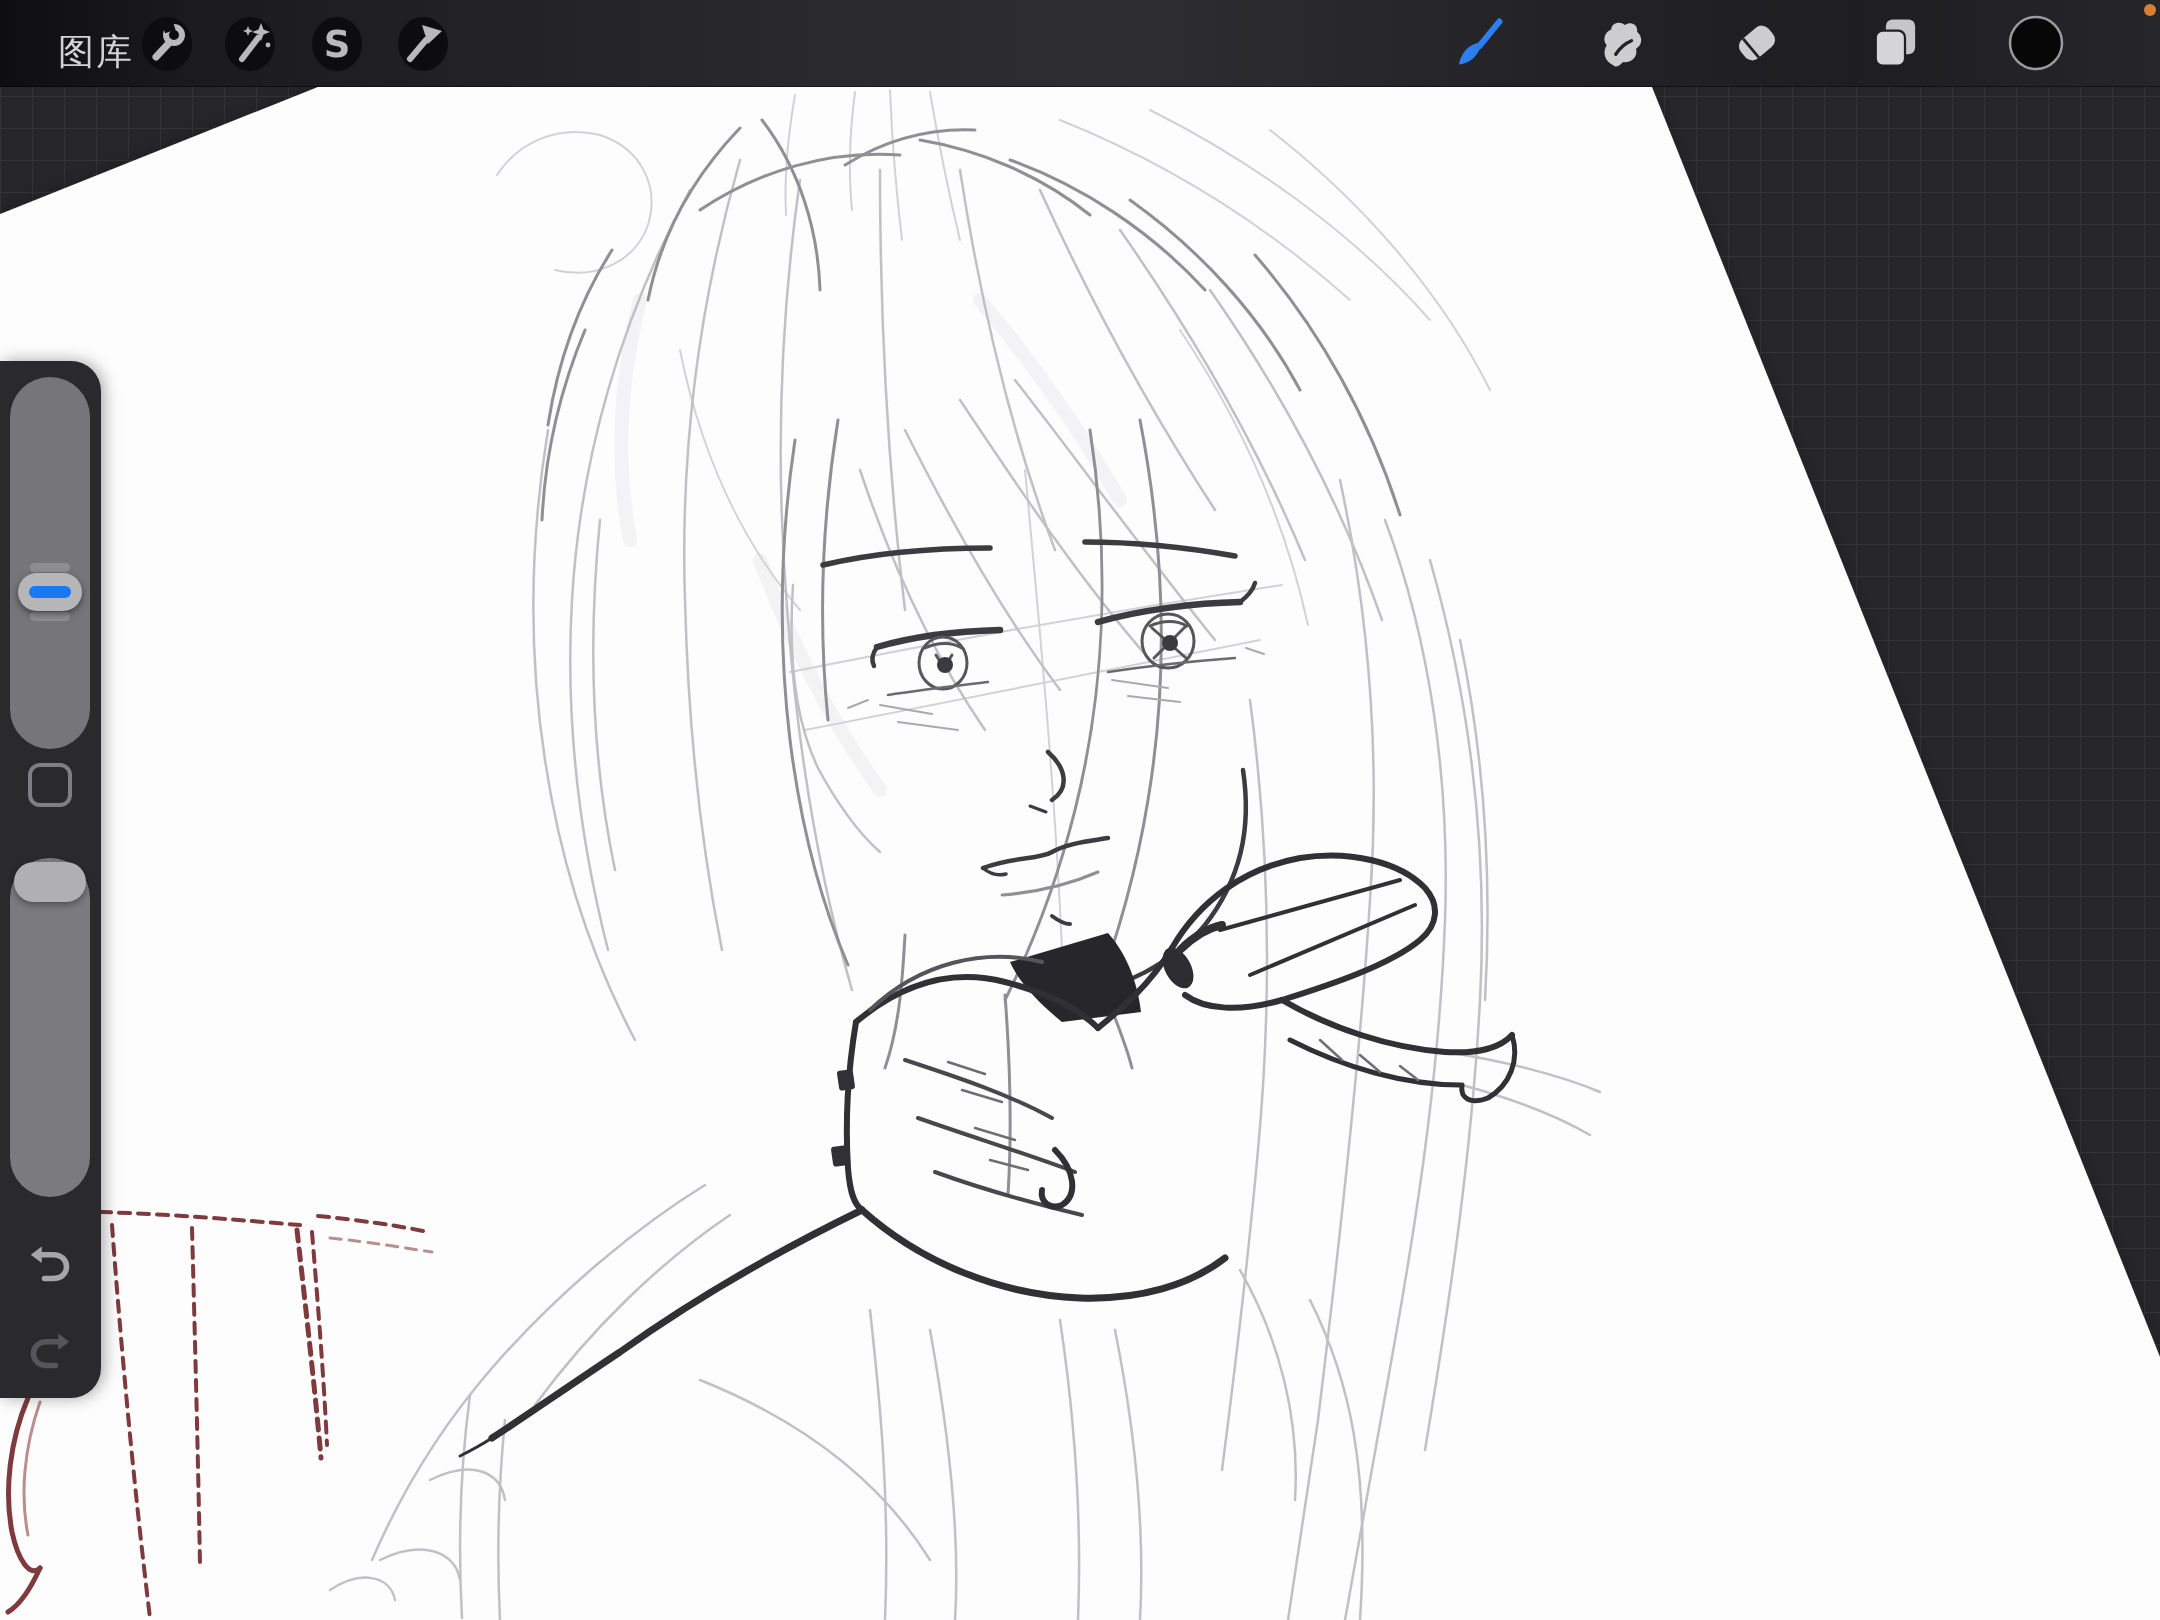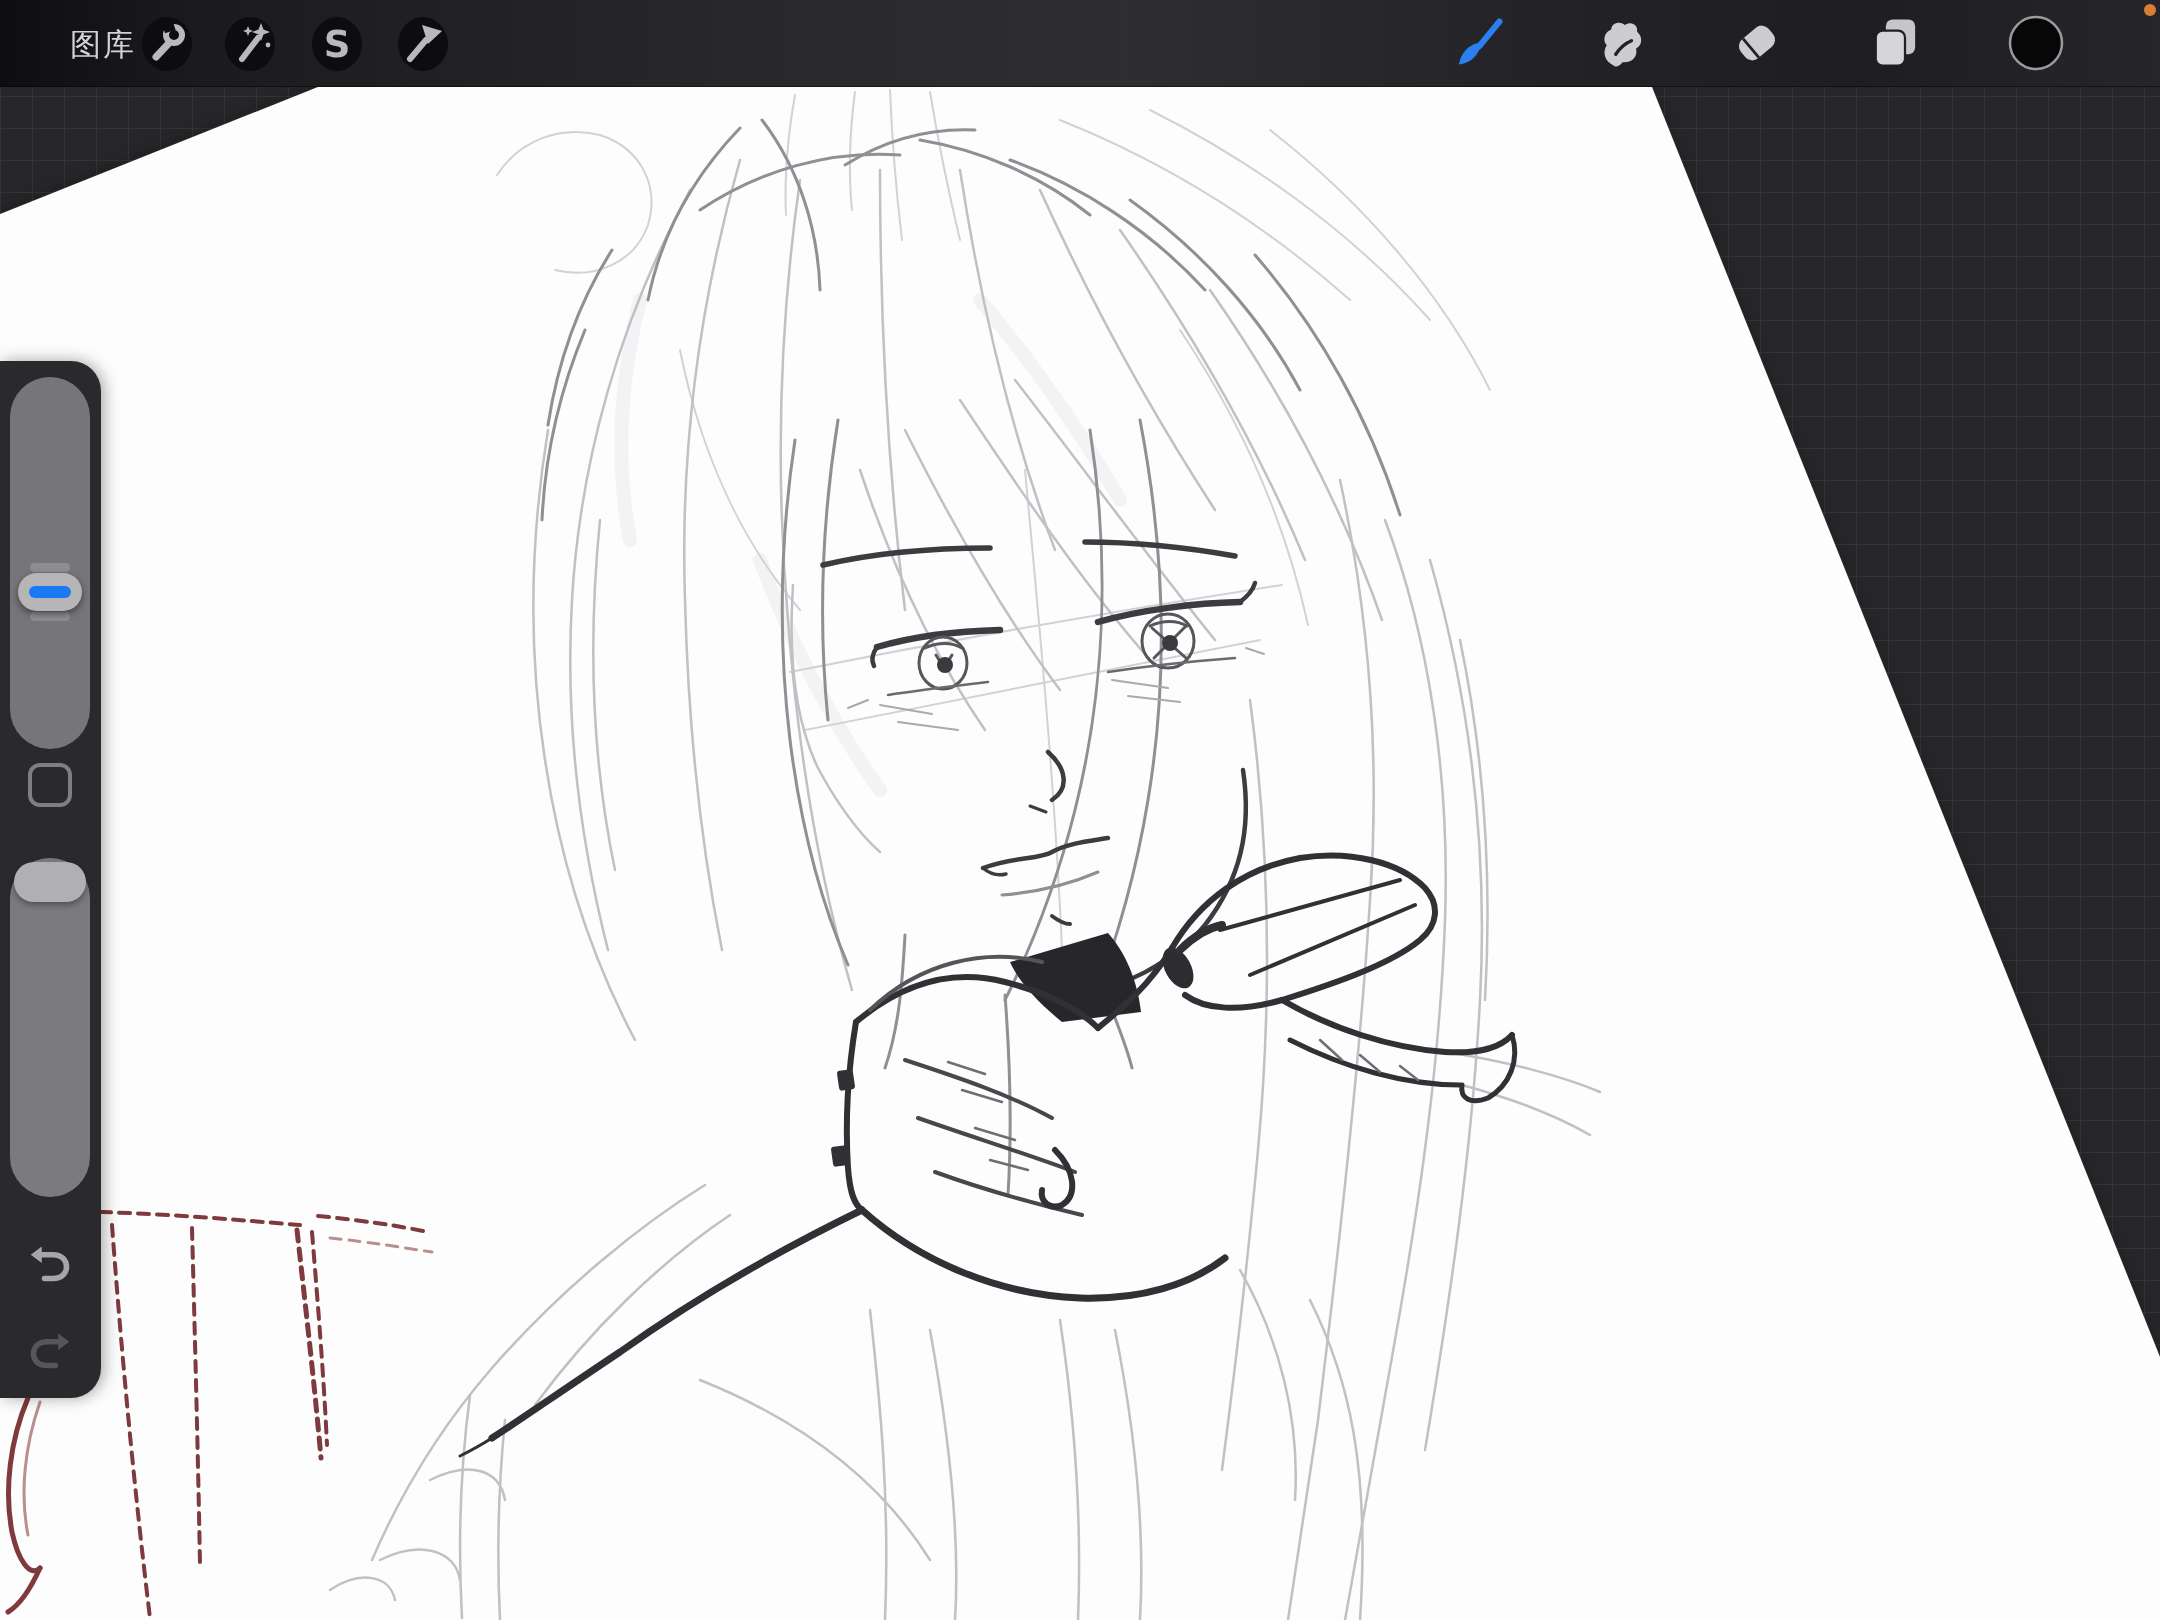--- a/index.html
+++ b/index.html
@@ -6,22 +6,22 @@
     font-family:"DejaVu Sans","Liberation Sans",sans-serif;}
   .stage{position:relative;width:2160px;height:1620px;}
 
   
   svg.scene{position:absolute;left:0;top:0;z-index:0;}
 
   
   .toolbar{position:absolute;left:0;top:0;width:2160px;height:86px;z-index:5;
     background:linear-gradient(90deg,#0e0e10 0%,#1b1b1e 9%,#29292c 36%,#2e2e31 52%,#232327 72%,#1e1e21 86%,#26262a 100%);
     border-bottom:1px solid rgba(0,0,0,.45);}
-  .gallery{position:absolute;left:58px;top:2px;height:86px;display:flex;align-items:center;
-    color:#d3d3d5;font-size:31px;letter-spacing:2px;cursor:default;margin-left:12px;}
+  .gallery{position:absolute;left:58px;top:9px;height:86px;display:flex;align-items:center;
+    color:#d3d3d5;font-size:36px;letter-spacing:2px;cursor:default;}
   .tbtn{position:absolute;top:15px;width:54px;height:58px;display:flex;align-items:center;justify-content:center;}
   .tbtn .pill{position:absolute;left:2px;top:2px;width:50px;height:54px;border-radius:50%;background:#0d0d0f;}
   .tbtn svg{position:relative;}
   .rbtn{position:absolute;top:13px;width:60px;height:60px;display:flex;align-items:center;justify-content:center;}
   .statusdot{position:absolute;left:2144px;top:4px;width:12px;height:12px;border-radius:50%;background:#d97f35;z-index:6;}
 
   
   .sidebar{position:absolute;left:0;top:361px;width:101px;height:1037px;z-index:4;
     background:#2a2a2d;border-radius:0 30px 30px 0;box-shadow:3px 0 16px rgba(0,0,0,.35);}
   .vslider{position:absolute;border-radius:40px;}

